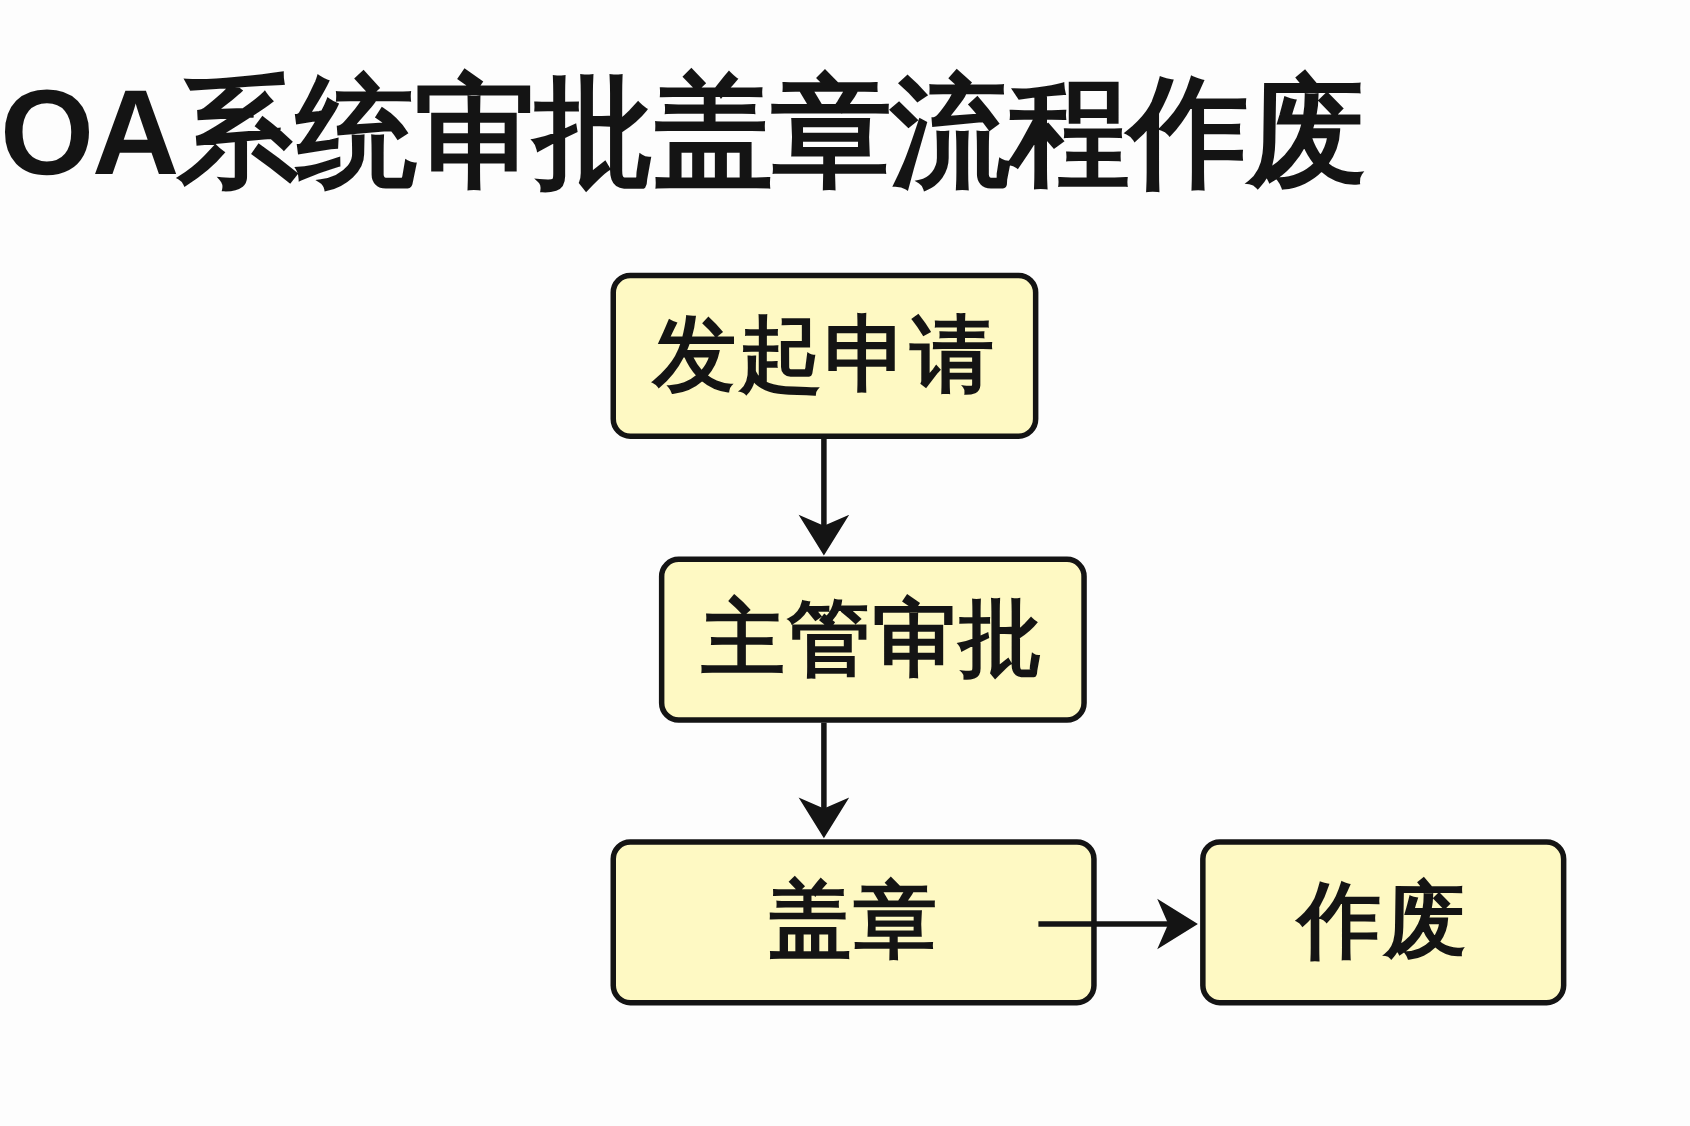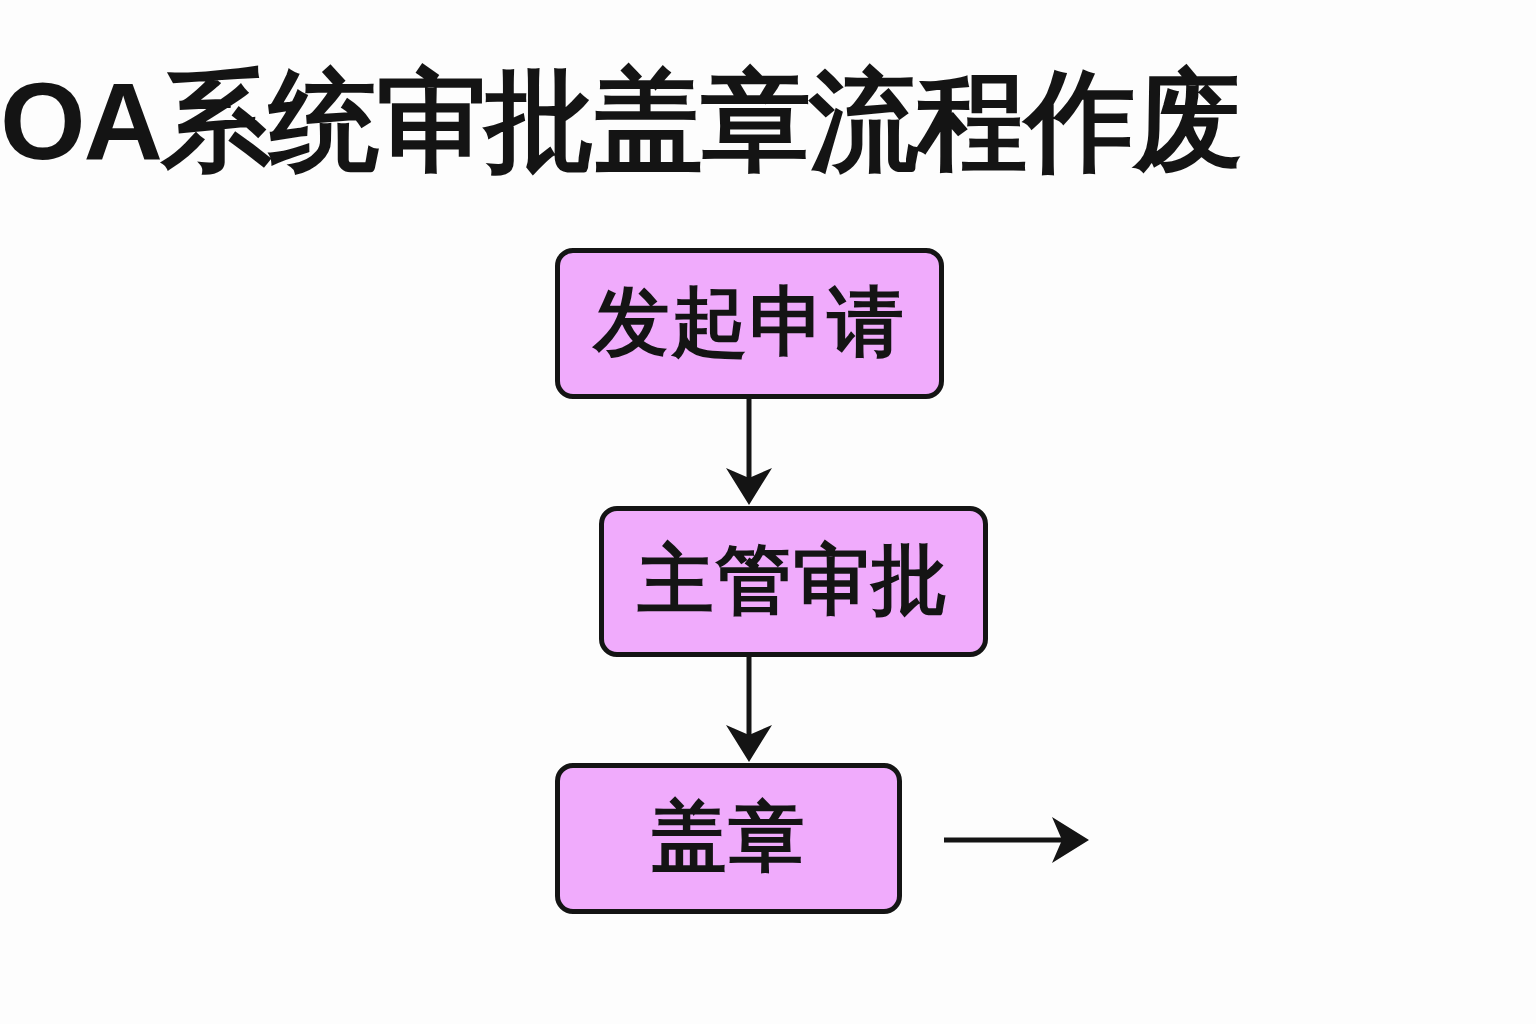--- a/index.html
+++ b/index.html
@@ -26,33 +26,33 @@
     color: #141414;
     letter-spacing: -2px;
     line-height: 1.25;
     white-space: nowrap;
   }
   .flow-node {
     position: absolute;
     box-sizing: border-box;
     border: 5px solid #141414;
     border-radius: 18px;
-    background: #f0abfc;
+    background: #fef9c3;
     display: flex;
     align-items: center;
     justify-content: center;
     font-size: 76px;
     font-weight: 800;
     color: #141414;
     letter-spacing: 2px;
     white-space: nowrap;
   }
   #node-start  { left: 555px;  top: 248px; width: 389px; height: 151px; }
   #node-review { left: 555px;  top: 506px; width: 389px; height: 151px; margin-left: 44px; }
-  #node-stamp  { left: 555px;  top: 763px; width: 347px; height: 151px; }
+  #node-stamp  { left: 555px;  top: 763px; width: 442px; height: 151px; }
   #node-void   { left: 1091px; top: 763px; width: 333px; height: 151px; }
   .arrow-layer {
     position: absolute;
     left: 0;
     top: 0;
     width: 1536px;
     height: 1024px;
     pointer-events: none;
   }
 </style>
@@ -68,20 +68,23 @@
   </div>
 
   <div class="flow-node" id="node-review">
     <span>主管审批</span>
   </div>
 
   <div class="flow-node" id="node-stamp">
     <span>盖章</span>
   </div>
 
+  <div class="flow-node" id="node-void">
+    <span>作废</span>
+  </div>
 
   <svg class="arrow-layer" width="1536" height="1024" viewBox="0 0 1536 1024" xmlns="http://www.w3.org/2000/svg">
 
     <g>
       <line x1="749" y1="399" x2="749" y2="482" stroke="#141414" stroke-width="5"></line>
       <polygon points="749,505 726,468 749,478 772,468" fill="#141414"></polygon>
     </g>
 
     <g>
       <line x1="749" y1="657" x2="749" y2="739" stroke="#141414" stroke-width="5"></line>

